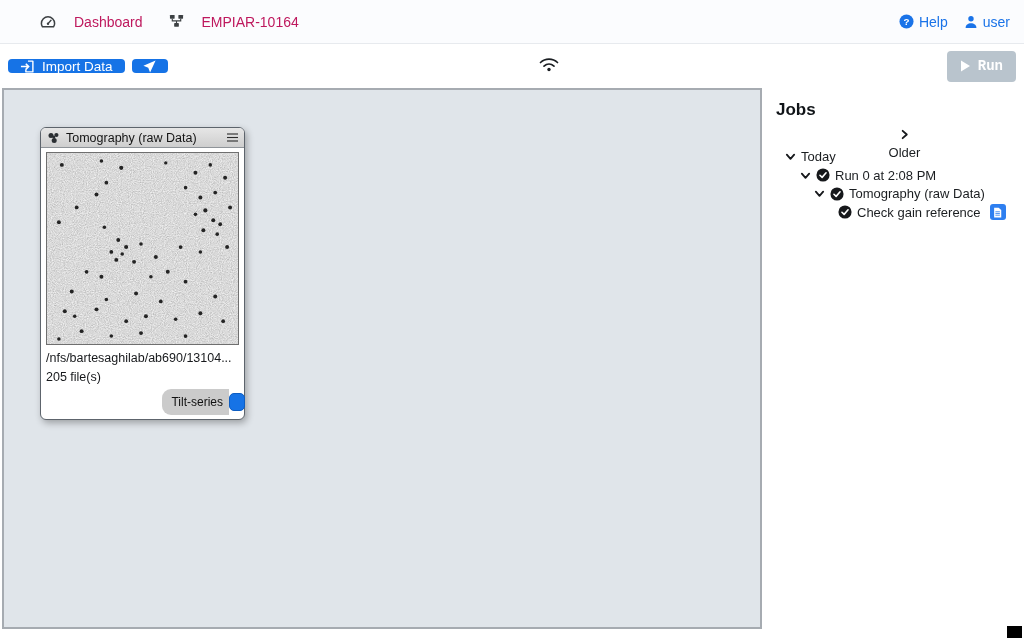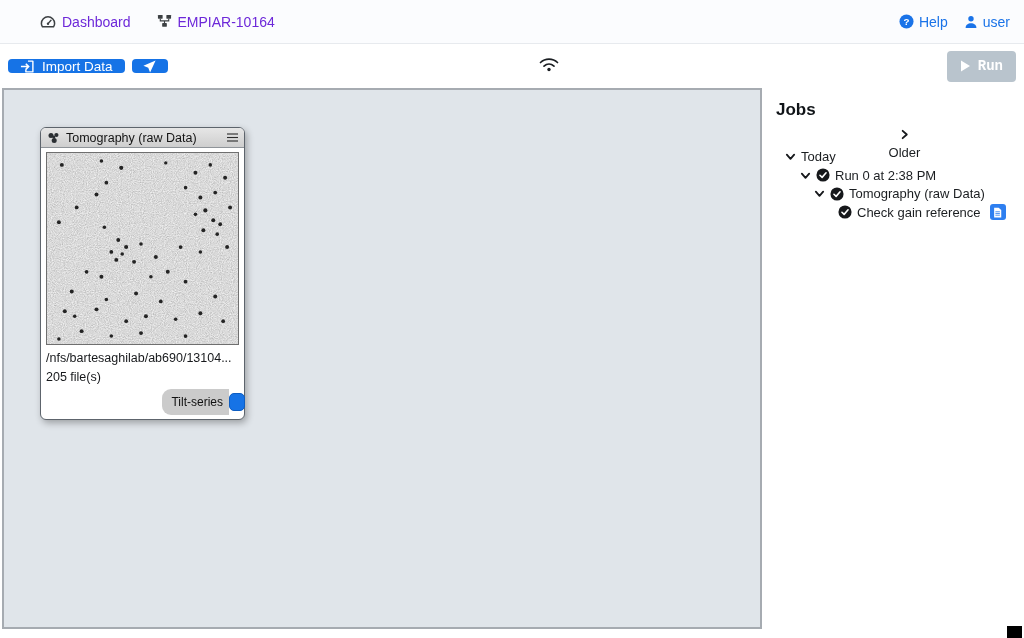--- a/index.html
+++ b/index.html
@@ -6,21 +6,21 @@
   html,body { width:1024px; height:638px; overflow:hidden; background:#fff;
     font-family:"Liberation Sans", sans-serif; position:relative; }
 
   
   .navbar { height:44px; background:#fbfcfe; border-bottom:1px solid #e7eaee;
     display:flex; align-items:center; padding:0 14px; }
   .brand { display:flex; align-items:center; gap:8px; }
   .brand-divider { width:1px; height:26px; background:#aec4e6; }
   .brand-name { font-size:19px; font-weight:bold; color:#1d6fe0; letter-spacing:.3px; }
   .nav-links { display:flex; align-items:center; gap:26px; margin-left:26px; }
-  .nav-link { display:flex; align-items:center; gap:6px; font-size:14px; color:#6d28d9; cursor:pointer; }
+  .nav-link { display:flex; align-items:center; gap:18px; font-size:14px; color:#be185d; cursor:pointer; }
   .nav-right { margin-left:auto; display:flex; align-items:center; gap:16px; }
   .nav-right .nav-link { color:#1a73e8; gap:5px; }
 
   
   .toolbar { height:44px; background:#fff; display:flex; align-items:center;
     padding:0 8px; position:relative; }
   .btn-primary { background:#1673e6; color:#fff; border:none; border-radius:4px;
     height:14px; padding:0 12px; font-size:13.5px; font-weight:500;
     display:inline-flex; align-items:center; gap:7px; cursor:pointer;
     font-family:"Liberation Sans", sans-serif; }
@@ -296,21 +296,21 @@
         <svg width="11" height="11" viewBox="0 0 12 12" fill="none">
           <path d="M2 4l4 4.5L10 4" stroke="#16181b" stroke-width="2" stroke-linecap="round" stroke-linejoin="round"></path>
         </svg>
       </span>
       <span class="check">
         <svg width="14" height="14" viewBox="0 0 16 16">
           <circle cx="8" cy="8" r="7.5" fill="#16181b"></circle>
           <path d="M4.5 8.3 7 10.7 11.5 5.5" stroke="#fff" stroke-width="1.8" fill="none" stroke-linecap="round" stroke-linejoin="round"></path>
         </svg>
       </span>
-      <span>Run 0 at 2:38 PM</span>
+      <span>Run 0 at 2:08 PM</span>
     </div>
 
     <div class="tree-row tr-4">
       <span class="chev">
         <svg width="11" height="11" viewBox="0 0 12 12" fill="none">
           <path d="M2 4l4 4.5L10 4" stroke="#16181b" stroke-width="2" stroke-linecap="round" stroke-linejoin="round"></path>
         </svg>
       </span>
       <span class="check">
         <svg width="14" height="14" viewBox="0 0 16 16">

